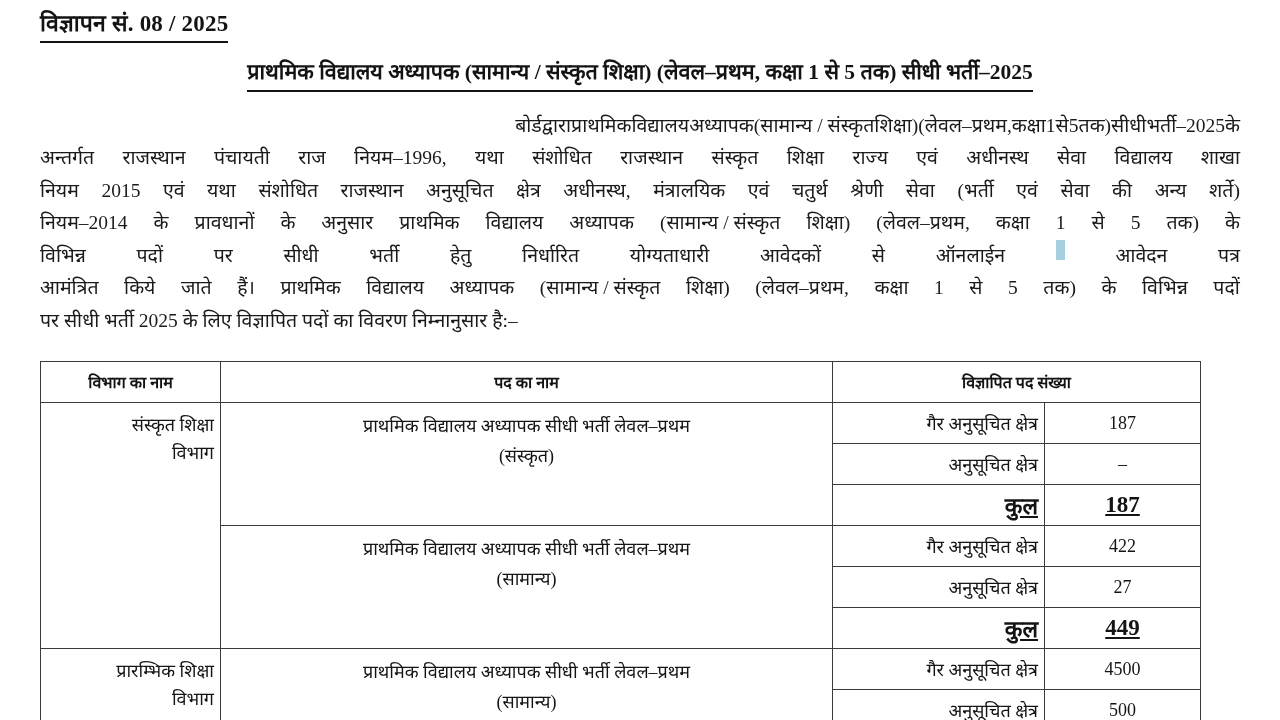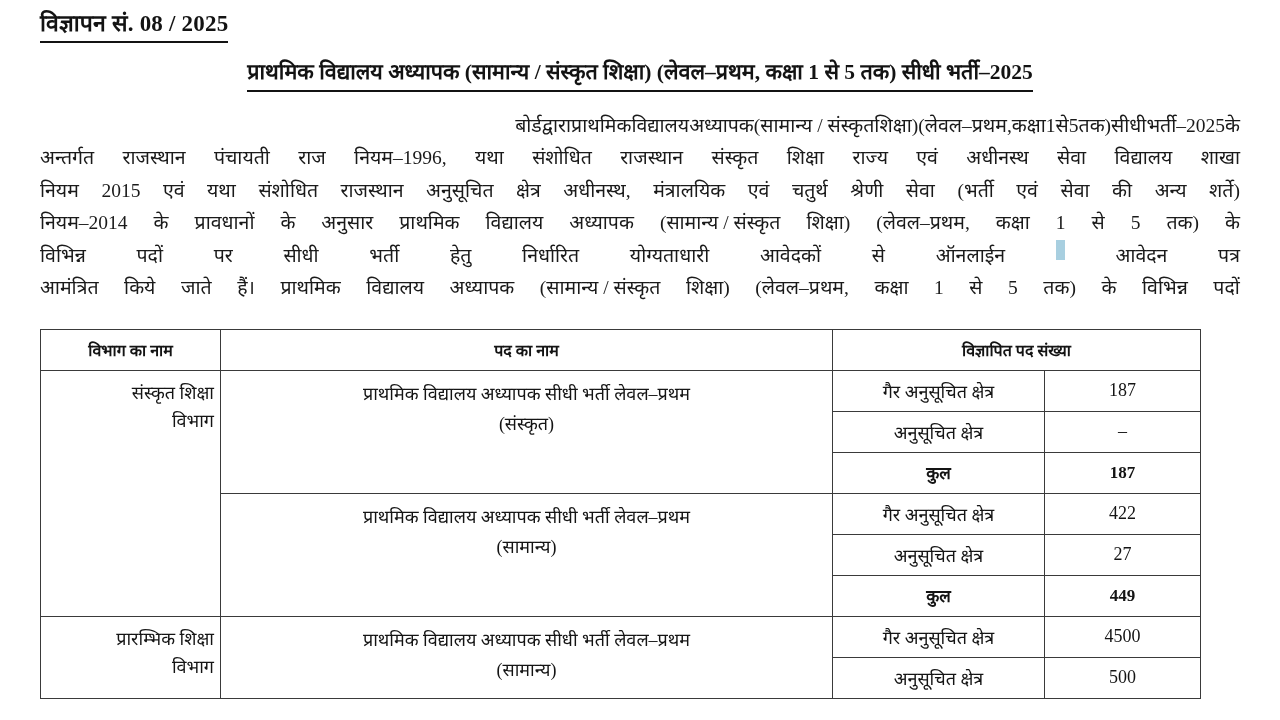--- a/index.html
+++ b/index.html
@@ -127,31 +127,32 @@
     padding-top: 8px;
     line-height: 28px;
   }
   td.post {
     text-align: center;
     line-height: 30px;
     vertical-align: top;
     padding-top: 8px;
   }
   td.area {
-    text-align: center;
+    text-align: right;
     height: 32px;
   }
   td.count {
     text-align: center;
     height: 32px;
   }
   tr.total-row td.area,
   tr.total-row td.count {
     font-weight: 700;
-    font-size: 17px;
+    font-size: 23px;
+    text-decoration: underline;
   }
   .post-sub { display: block; }
 </style>
 </head>
 <body>
 
 <div class="page">
 
   <div class="notice-no">
     <span class="u">विज्ञापन सं. 08 / 2025</span>
@@ -268,20 +269,21 @@
         <span class="word">(लेवल–प्रथम,</span>
         <span class="word">कक्षा</span>
         <span class="word">1</span>
         <span class="word">से</span>
         <span class="word">5</span>
         <span class="word">तक)</span>
         <span class="word">के</span>
         <span class="word">विभिन्न</span>
         <span class="word">पदों</span>
       </div>
+      <div class="body-line last">पर सीधी भर्ती 2025 के लिए विज्ञापित पदों का विवरण निम्नानुसार है:–</div>
     </div>
 
   <table class="posts-table">
     <colgroup>
       <col class="col-dept">
         <col class="col-post">
         <col class="col-area">
         <col class="col-count">
     </colgroup>
     <thead>

